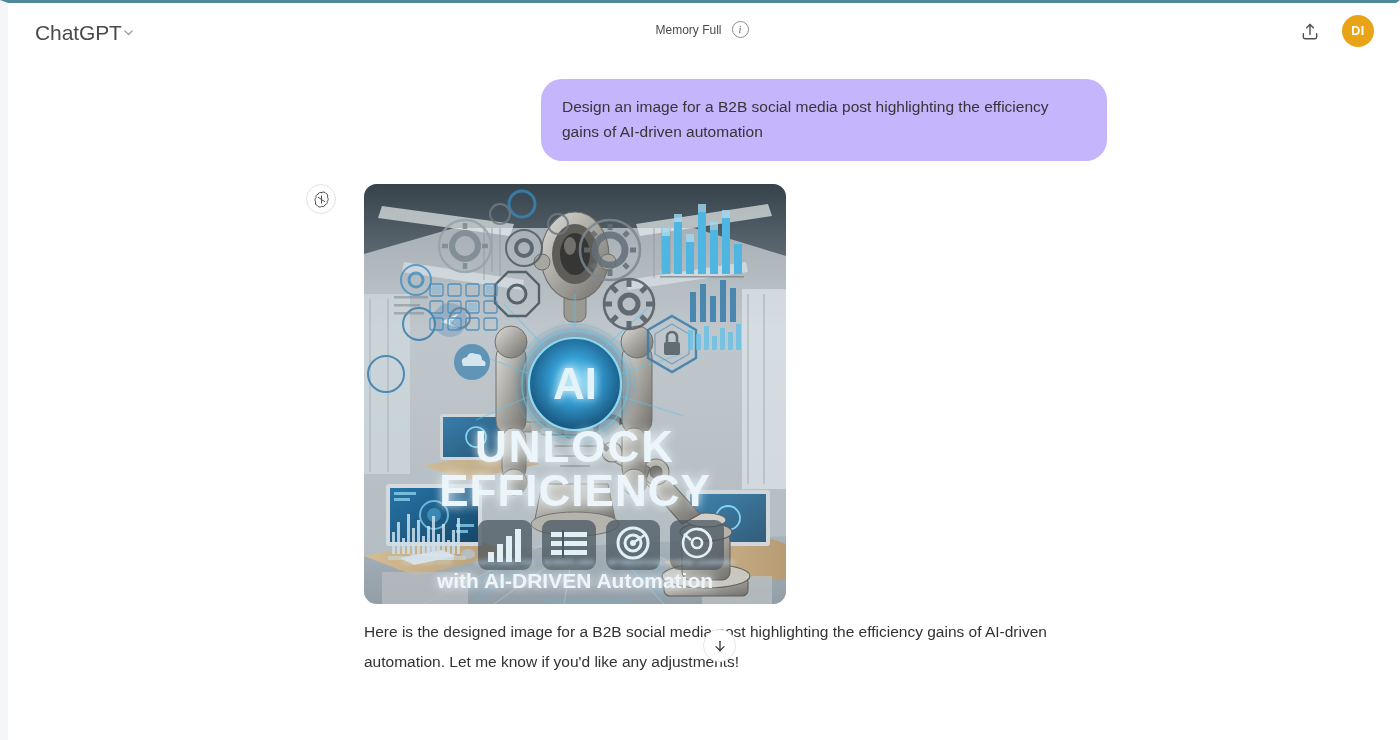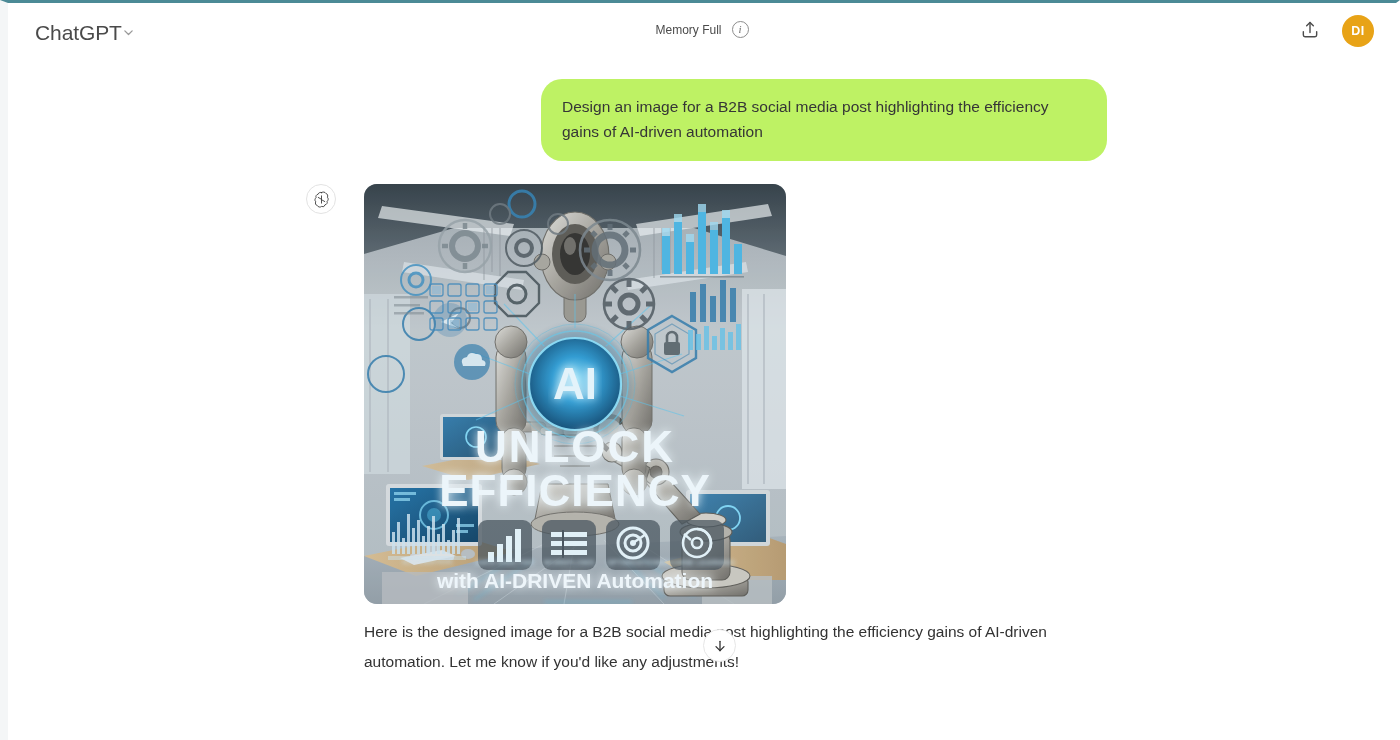--- a/index.html
+++ b/index.html
@@ -78,21 +78,21 @@
     font-style: italic;
     pointer-events: auto;
     cursor: pointer;
   }
 
   .header-right {
     position: absolute;
     right: 22px;
     top: 12px;
     display: flex;
-    align-items: flex-start;
+    align-items: flex-end;
     gap: 17px;
   }
   .share-btn {
     width: 30px; height: 30px;
     display: flex; align-items: center; justify-content: center;
     cursor: pointer;
     border-radius: 7px;
     color: #4d4d4d;
   }
   .avatar {
@@ -117,21 +117,21 @@
   }
 
   .user-row {
     display: flex;
     justify-content: flex-end;
     padding-right: 289px;
     padding-top: 17px;
   }
   .user-bubble {
     max-width: 566px;
-    background: #bef264;
+    background: #c4b5fd;
     border-radius: 21px;
     padding: 15px 21px 17px 21px;
     font-size: 15.5px;
     line-height: 25px;
     color: #363636;
   }
 
   .assistant-row {
     position: relative;
     margin-top: 23px;

